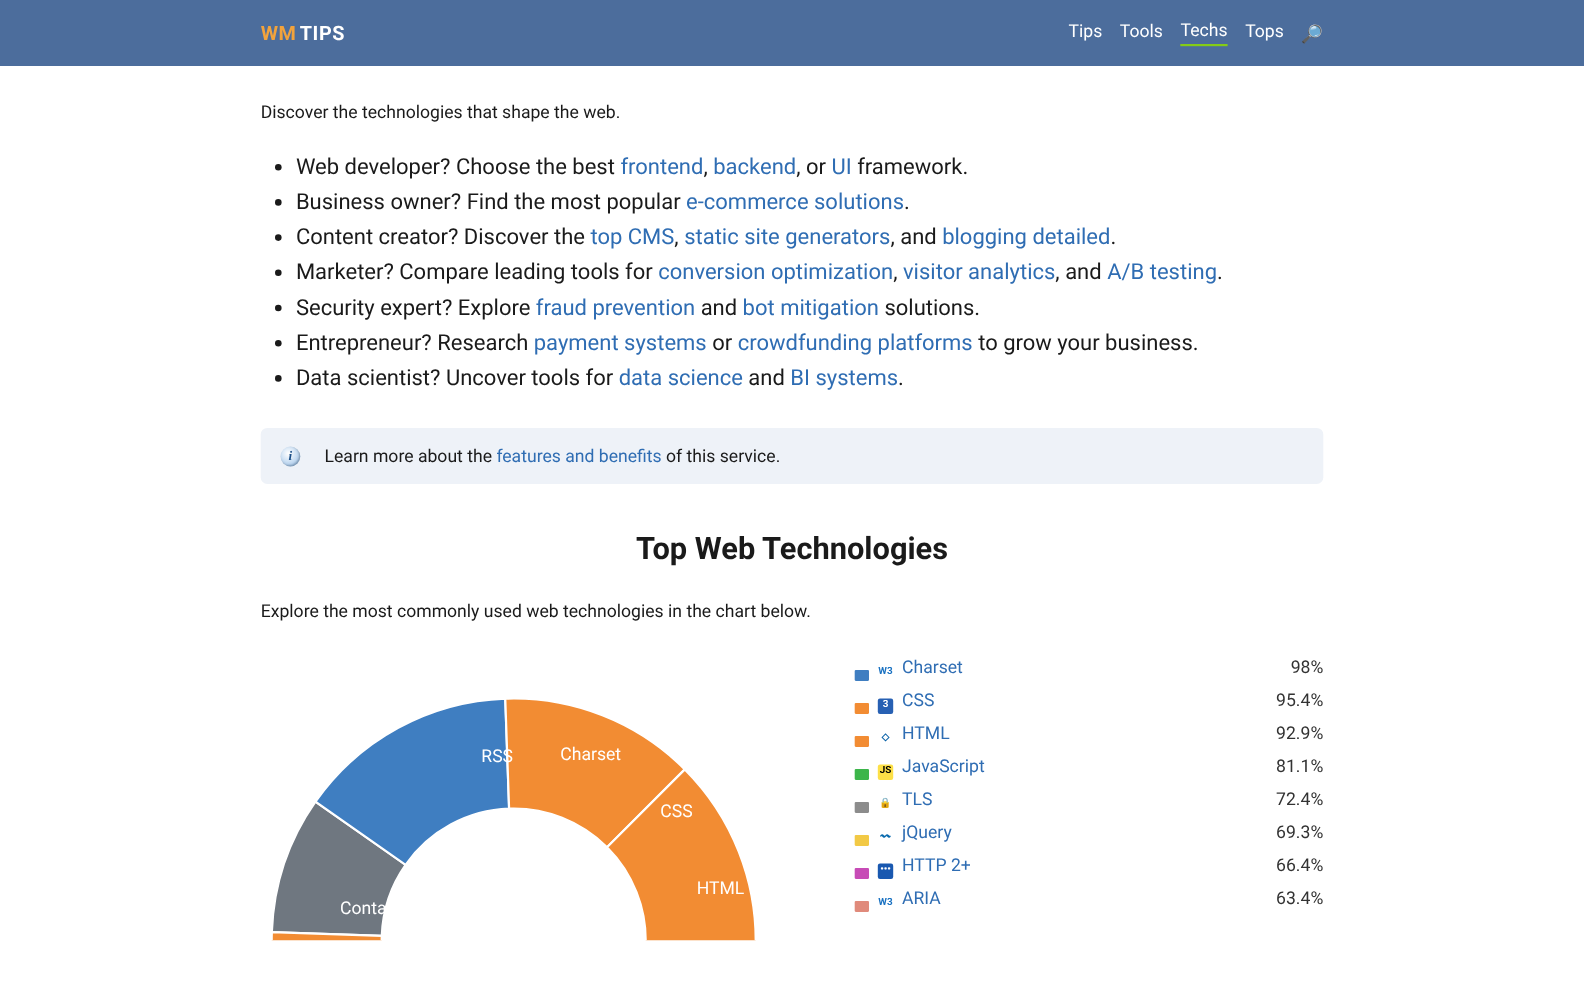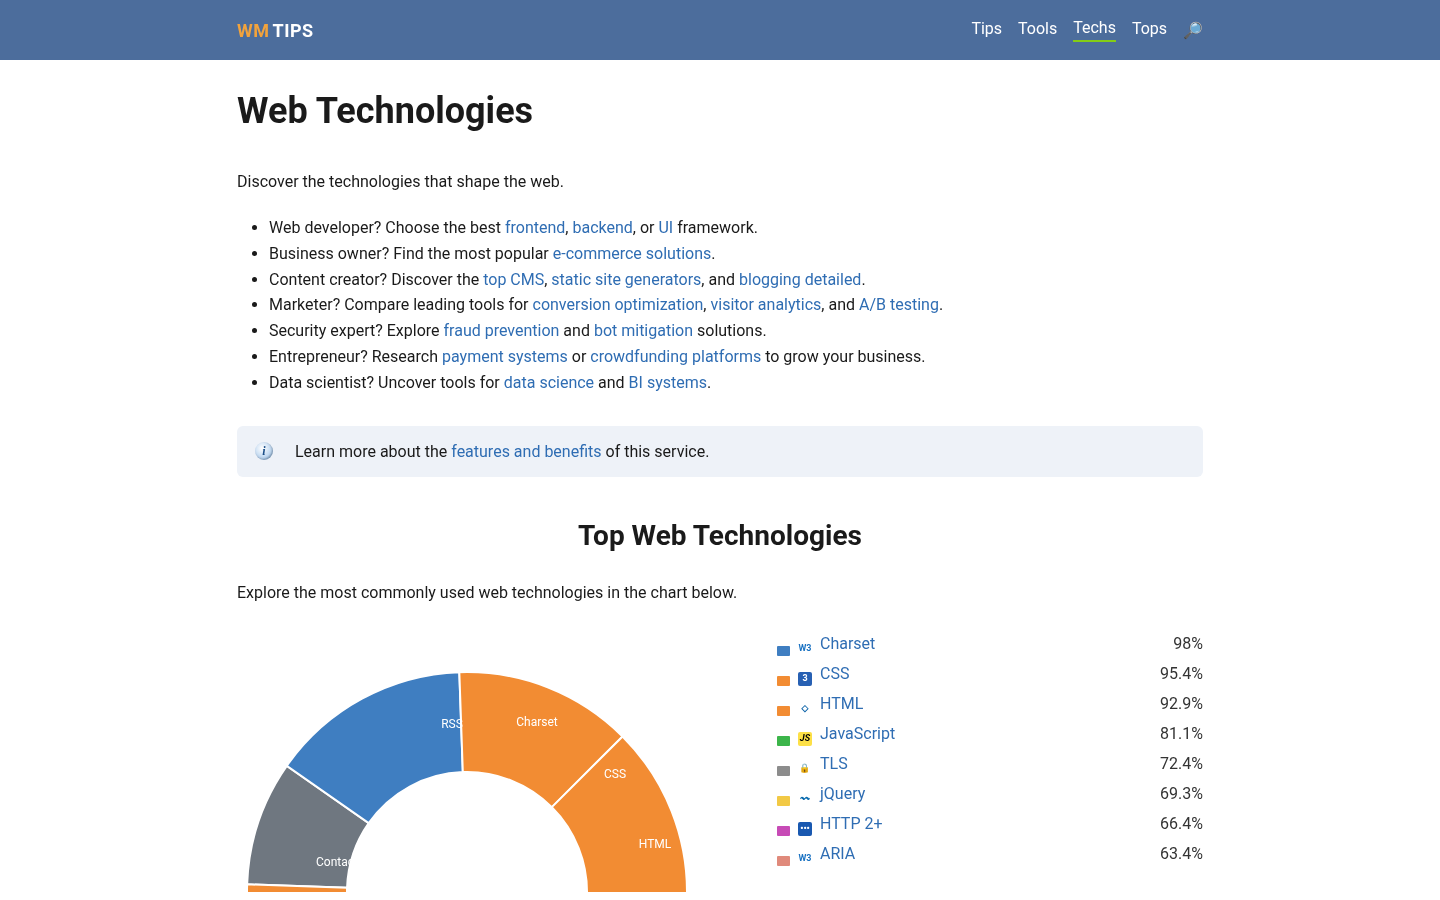--- a/index.html
+++ b/index.html
@@ -13,32 +13,32 @@
 .logo-tips { color: #fff; }
 .nav { display: flex; align-items: center; gap: 16px; }
 .nav a { color: #fff; text-decoration: none; font-size: 16px; padding-bottom: 3px; }
 .nav a.active { border-bottom: 2px solid #84cc16; }
 .search-icon { font-size: 16px; cursor: pointer; }
 
 .container { max-width: 966px; margin: 0 auto; padding-top: 30px; }
 h1 { font-size: 36px; font-weight: 700; margin-bottom: 38px; }
 .intro-p { font-size: 16px; margin-bottom: 22px; line-height: 1.5; }
 ul.roles { list-style: disc; padding-left: 32px; margin-bottom: 30px; }
-ul.roles li { font-size: 16px; line-height: 1.55; margin-bottom: 1px; }
+ul.roles li { font-size: 20px; line-height: 1.55; margin-bottom: 1px; }
 a.link { color: #2f6db3; text-decoration: none; }
 
 .callout { background: #eef2f8; border-radius: 6px; padding: 16px 18px; display: flex; align-items: center; gap: 22px; font-size: 16px; margin-bottom: 42px; }
 .info-icon { width: 18px; height: 18px; border-radius: 50%; background: radial-gradient(circle at 40% 35%, #fff 0%, #bcd6f0 60%, #6aa0d8 100%); display: inline-flex; align-items: center; justify-content: center; color: #1b4f88; font-style: italic; font-family: Georgia, serif; font-weight: 700; font-size: 12px; box-shadow: inset -1px -1px 2px rgba(0,0,0,.25); }
 
 h2 { font-size: 28px; font-weight: 700; margin-bottom: 31px; text-align: center; }
 .explore-p { font-size: 16px; margin-bottom: 30px; }
 
 .chart-area { display: flex; align-items: flex-start; gap: 80px; }
 .donut-wrap { position: relative; width: 460px; height: 260px; overflow: hidden; }
-.donut-label { position: absolute; color: #fff; font-size: 12px; transform: translate(-50%, -50%); text-align: center; pointer-events: none; }
+.donut-label { position: absolute; color: #fff; font-size: 16px; transform: translate(-50%, -50%); text-align: center; pointer-events: none; }
 
 .tech-list { flex: 1; display: flex; flex-direction: column; gap: 6px; }
 .tech-row { display: flex; align-items: center; justify-content: space-between; font-size: 16px; line-height: 1.5; }
 .tech-left { display: flex; align-items: flex-end; gap: 8px; }
 .swatch { width: 13px; height: 10px; border-radius: 1px; display: inline-block; }
 .tech-icon { width: 14px; height: 14px; display: inline-flex; align-items: center; justify-content: center; font-size: 9px; font-weight: 700; border-radius: 2px; }
 .tech-name { color: #2f6db3; text-decoration: none; }
 .pct { color: #333; }
 </style>
 </head>
@@ -54,21 +54,20 @@
         <a href="#">Tips</a>
         <a href="#">Tools</a>
         <a href="#" class="active">Techs</a>
         <a href="#">Tops</a>
         <span class="search-icon">🔎</span>
       </nav>
   </div>
 </div>
 
 <div class="container">
-  <h1>Web Technologies</h1>
   <p class="intro-p">Discover the technologies that shape the web.</p>
 
   <ul class="roles" id="roles-list">
       <li>Web developer? Choose the best <a class="link" href="#">frontend</a>, <a class="link" href="#">backend</a>, or <a class="link" href="#">UI</a> framework.</li>
       <li>Business owner? Find the most popular <a class="link" href="#">e-commerce solutions</a>.</li>
       <li>Content creator? Discover the <a class="link" href="#">top CMS</a>, <a class="link" href="#">static site generators</a>, and <a class="link" href="#">blogging detailed</a>.</li>
       <li>Marketer? Compare leading tools for <a class="link" href="#">conversion optimization</a>, <a class="link" href="#">visitor analytics</a>, and <a class="link" href="#">A/B testing</a>.</li>
       <li>Security expert? Explore <a class="link" href="#">fraud prevention</a> and <a class="link" href="#">bot mitigation</a> solutions.</li>
       <li>Entrepreneur? Research <a class="link" href="#">payment systems</a> or <a class="link" href="#">crowdfunding platforms</a> to grow your business.</li>
       <li>Data scientist? Uncover tools for <a class="link" href="#">data science</a> and <a class="link" href="#">BI systems</a>.</li>
@@ -129,21 +128,21 @@
           <div class="tech-left">
             <span class="swatch" style="background: rgb(242, 140, 51);"></span>
             <span class="tech-icon" style="background: rgb(255, 255, 255); color: rgb(10, 98, 168);">◇</span>
             <a class="tech-name" href="#">HTML</a>
           </div>
           <span class="pct">92.9%</span>
         </div>
         <div class="tech-row">
           <div class="tech-left">
             <span class="swatch" style="background: rgb(60, 181, 74);"></span>
-            <span class="tech-icon" style="background: #fde047; color: rgb(0, 0, 0); font-style: italic;">JS</span>
+            <span class="tech-icon" style="background: #fde047; color: rgb(0, 0, 0);">JS</span>
             <a class="tech-name" href="#">JavaScript</a>
           </div>
           <span class="pct">81.1%</span>
         </div>
         <div class="tech-row">
           <div class="tech-left">
             <span class="swatch" style="background: rgb(140, 140, 140);"></span>
             <span class="tech-icon" style="background: transparent; color: rgb(90, 90, 90);">🔒</span>
             <a class="tech-name" href="#">TLS</a>
           </div>

